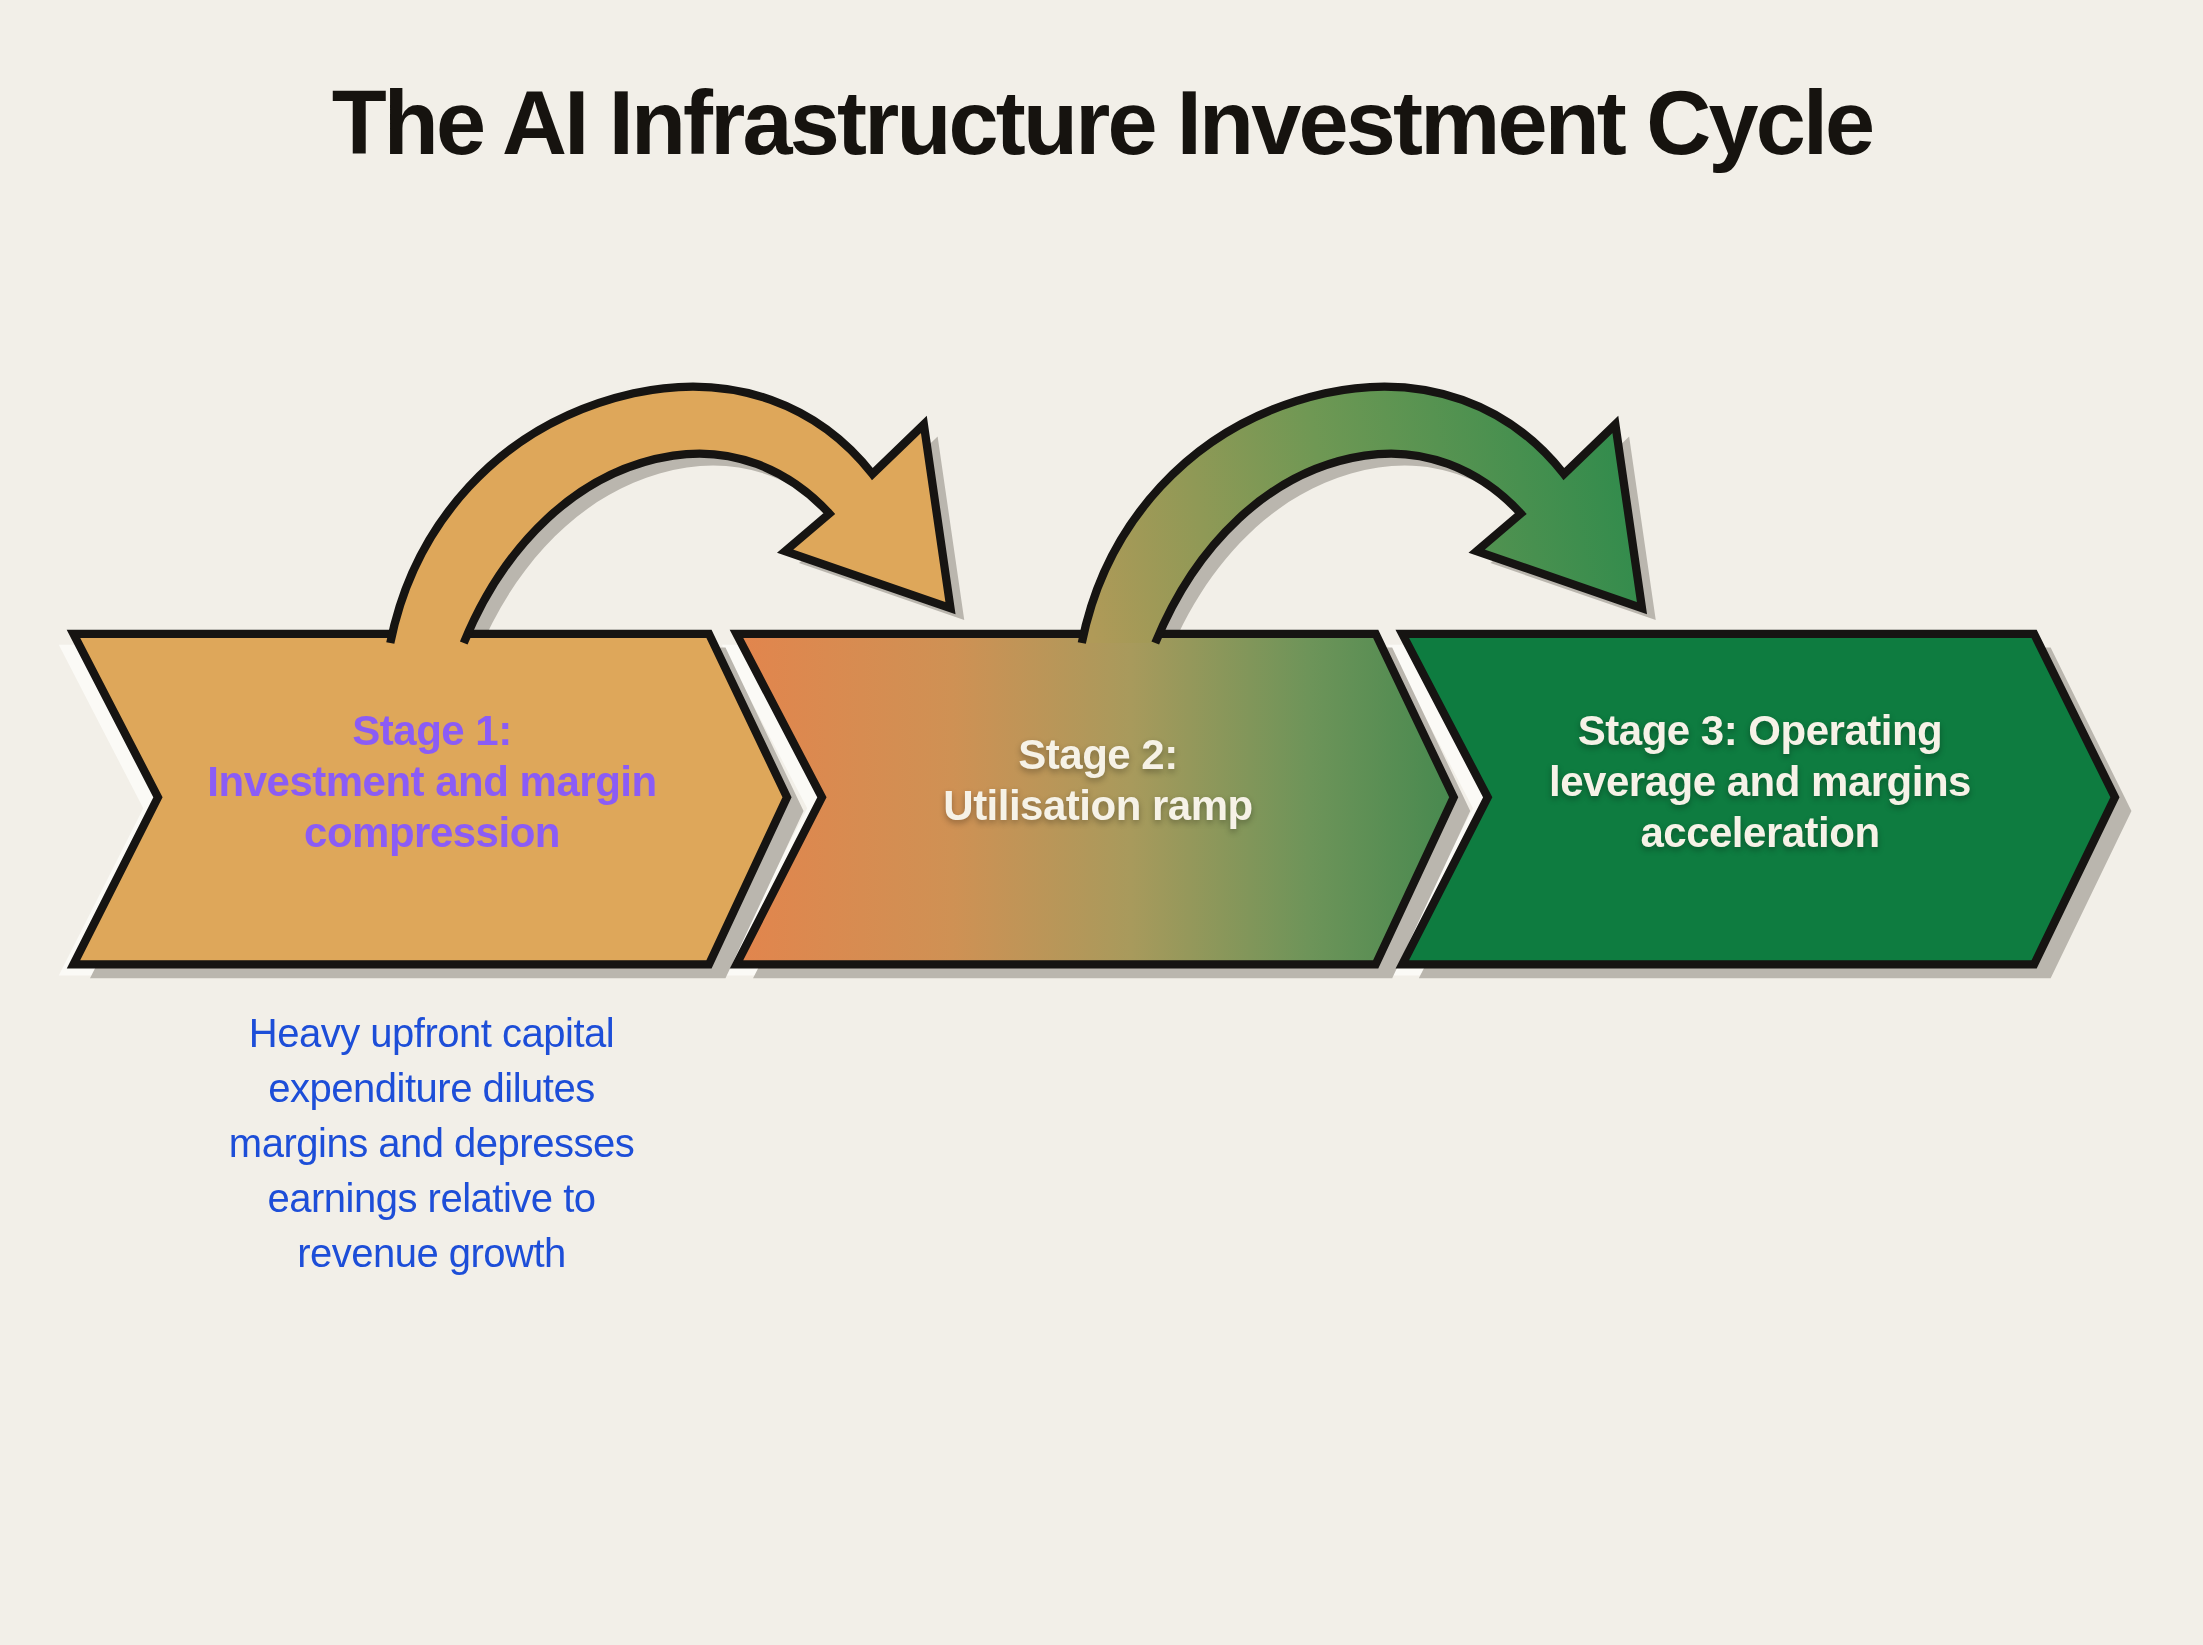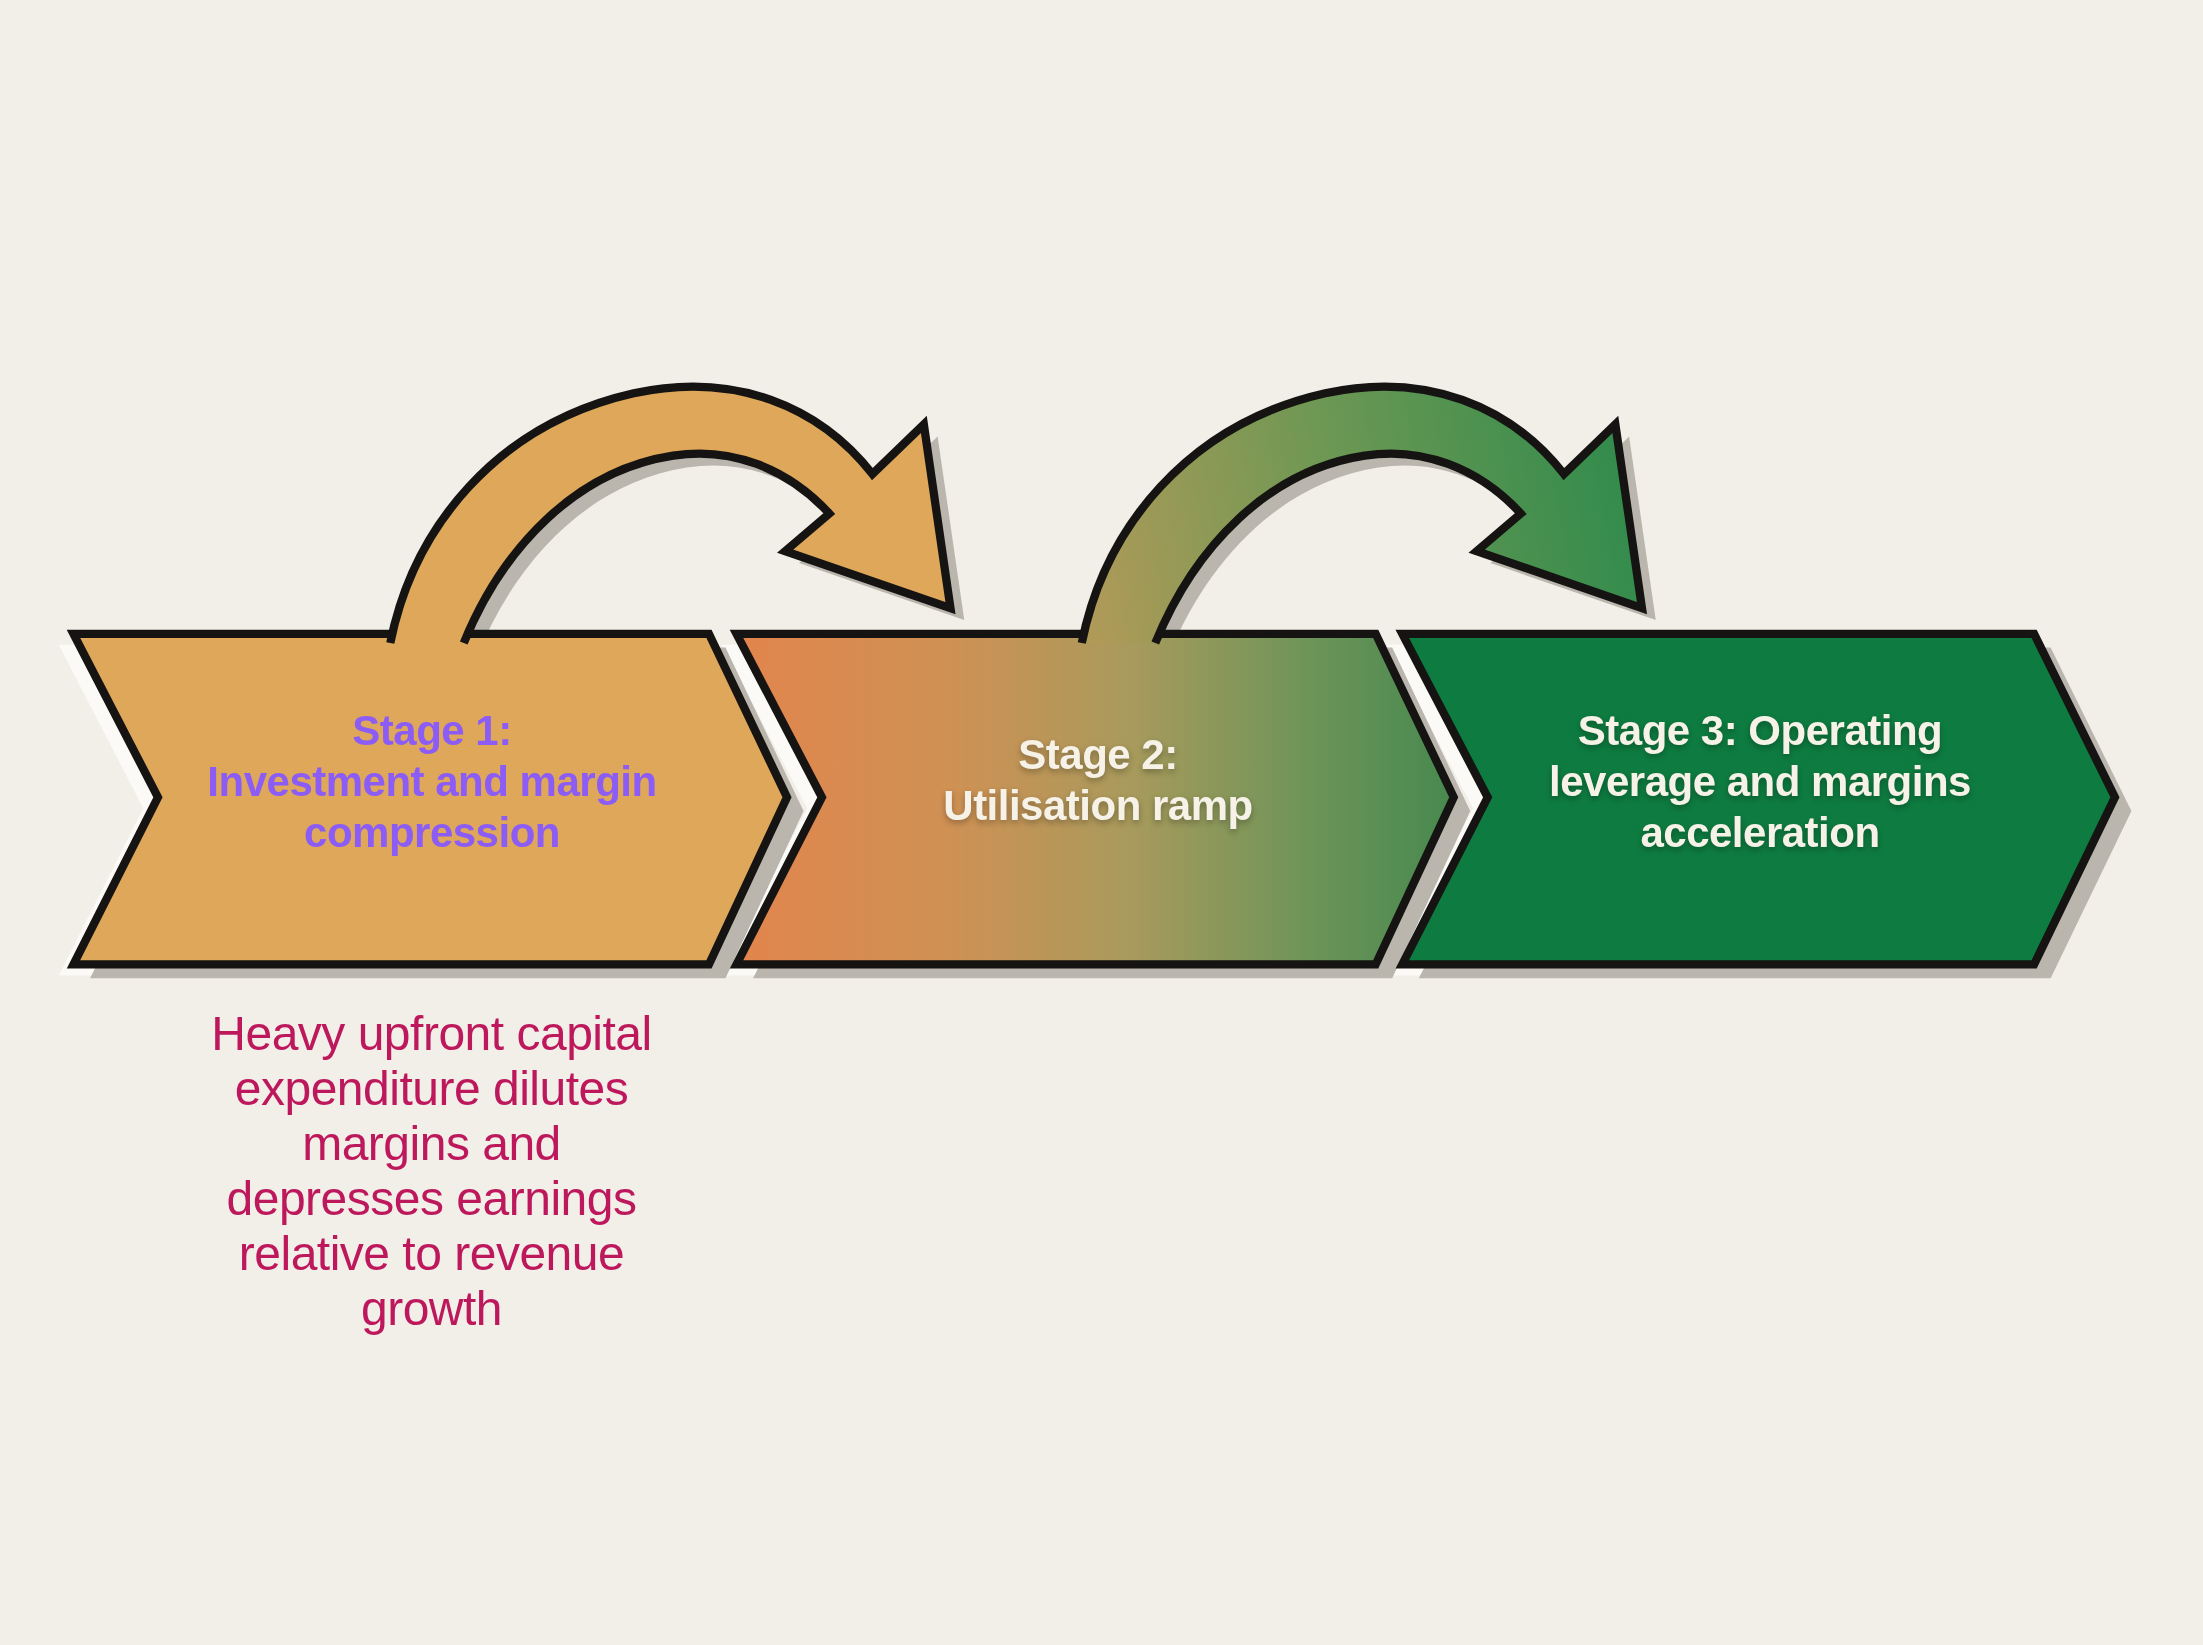--- a/index.html
+++ b/index.html
@@ -36,24 +36,24 @@
     white-space: pre-line;
   }
   .stage-label.dark { color: #8b5cf6; }
   .stage-label.light { color: #f6f2e7; text-shadow: 0 2.8px 6.4px rgba(0,0,0,0.30); }
   .label-1 { left: 184px; top: 705px; width: 496px; }
   .label-2 { left: 850px; top: 729px; width: 496px; }
   .label-3 { left: 1512px; top: 705px; width: 496px; }
   .stage-desc {
     position: absolute;
     text-align: center;
-    font-size: 48px;
+    font-size: 40px;
     line-height: 55px;
     letter-spacing: -0.5px;
-    color: #be185d;
+    color: #1d4ed8;
   }
   .desc-1 { left: 202px;  top: 1006px; width: 459px; }
   .desc-2 { left: 817px;  top: 1021px; width: 551px; }
   .desc-3 { left: 1511px; top: 1010px; width: 500px; }
 </style>
 </head>
 <body>
 
 <div class="canvas">
 
@@ -92,20 +92,21 @@
     <path d="M802,690 L1498,690 L1583,868 L1498,1050 L802,1050 L895,868 Z" fill="url(#stage2grad)" stroke="#161412" stroke-width="9" stroke-linejoin="miter" stroke-miterlimit="14"></path>
     <path d="M1527,690 L2215,690 L2303,868 L2215,1050 L1527,1050 L1620,868 Z" fill="#0e7c40" stroke="#161412" stroke-width="9" stroke-linejoin="miter" stroke-miterlimit="14"></path>
 
     <path fill="#dea75a" d="M425,700 C450,575 540,462 690,428 C800,404 892,442 950,516 L1006,462 L1035,662 L855,600 L903,559 C857,509 795,486 733,496 C628,512 548,595 505,700 Z"></path>
     <path fill="none" stroke="#161412" stroke-width="9" stroke-linejoin="miter" stroke-miterlimit="14" d="M425,700 C450,575 540,462 690,428 C800,404 892,442 950,516 L1006,462 L1035,662 L855,600 L903,559 C857,509 795,486 733,496 C628,512 548,595 505,700"></path>
 
     <path fill="url(#arrow2grad)" transform="translate(753,0)" d="M425,700 C450,575 540,462 690,428 C800,404 892,442 950,516 L1006,462 L1035,662 L855,600 L903,559 C857,509 795,486 733,496 C628,512 548,595 505,700 Z"></path>
     <path fill="none" transform="translate(753,0)" stroke="#161412" stroke-width="9" stroke-linejoin="miter" stroke-miterlimit="14" d="M425,700 C450,575 540,462 690,428 C800,404 892,442 950,516 L1006,462 L1035,662 L855,600 L903,559 C857,509 795,486 733,496 C628,512 548,595 505,700"></path>
   </svg>
 
+  <div class="page-title">The AI Infrastructure Investment Cycle</div>
 
   <div class="stage-label dark label-1">Stage 1:
 Investment and margin compression</div>
   <div class="stage-label light label-2">Stage 2:
 Utilisation ramp</div>
   <div class="stage-label light label-3">Stage 3: Operating leverage and margins acceleration</div>
 
   <div class="stage-desc desc-1">Heavy upfront capital expenditure dilutes margins and depresses earnings relative to revenue growth</div>
 
 </div>

